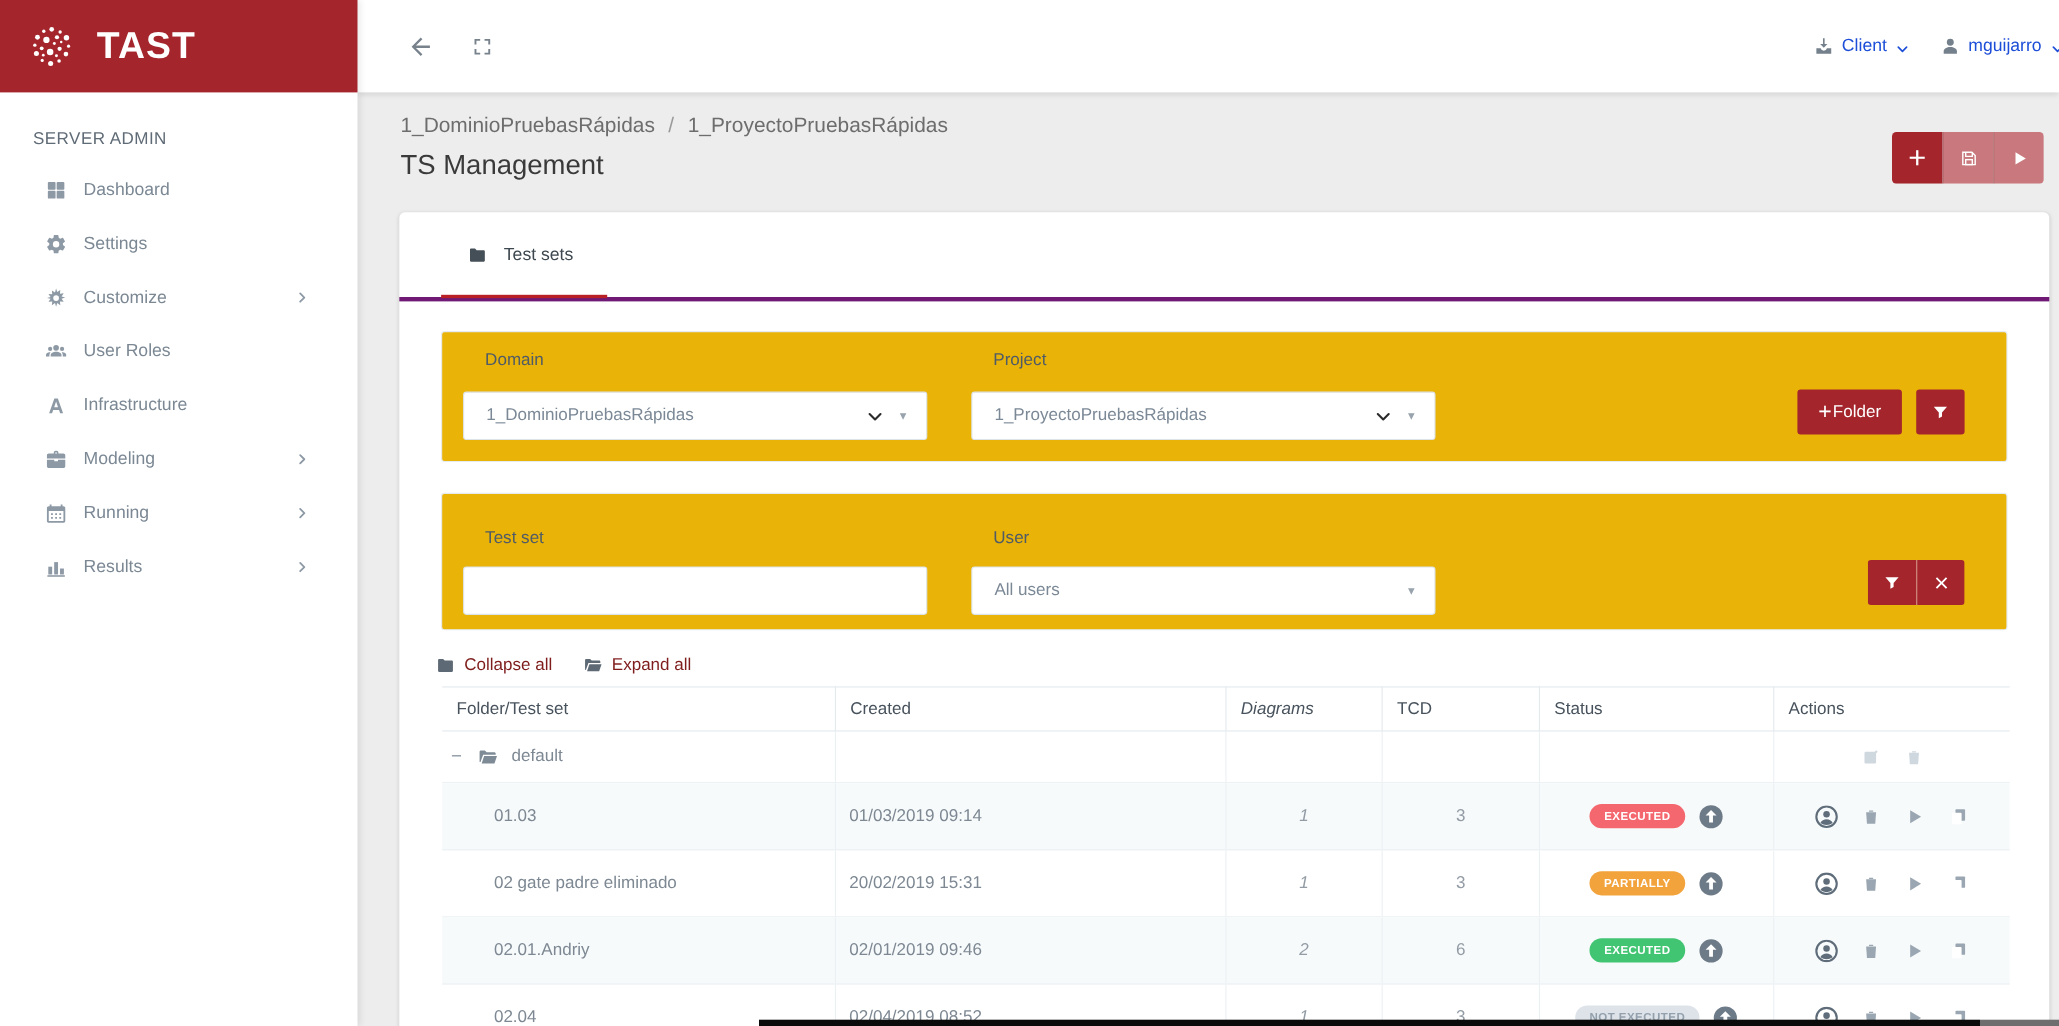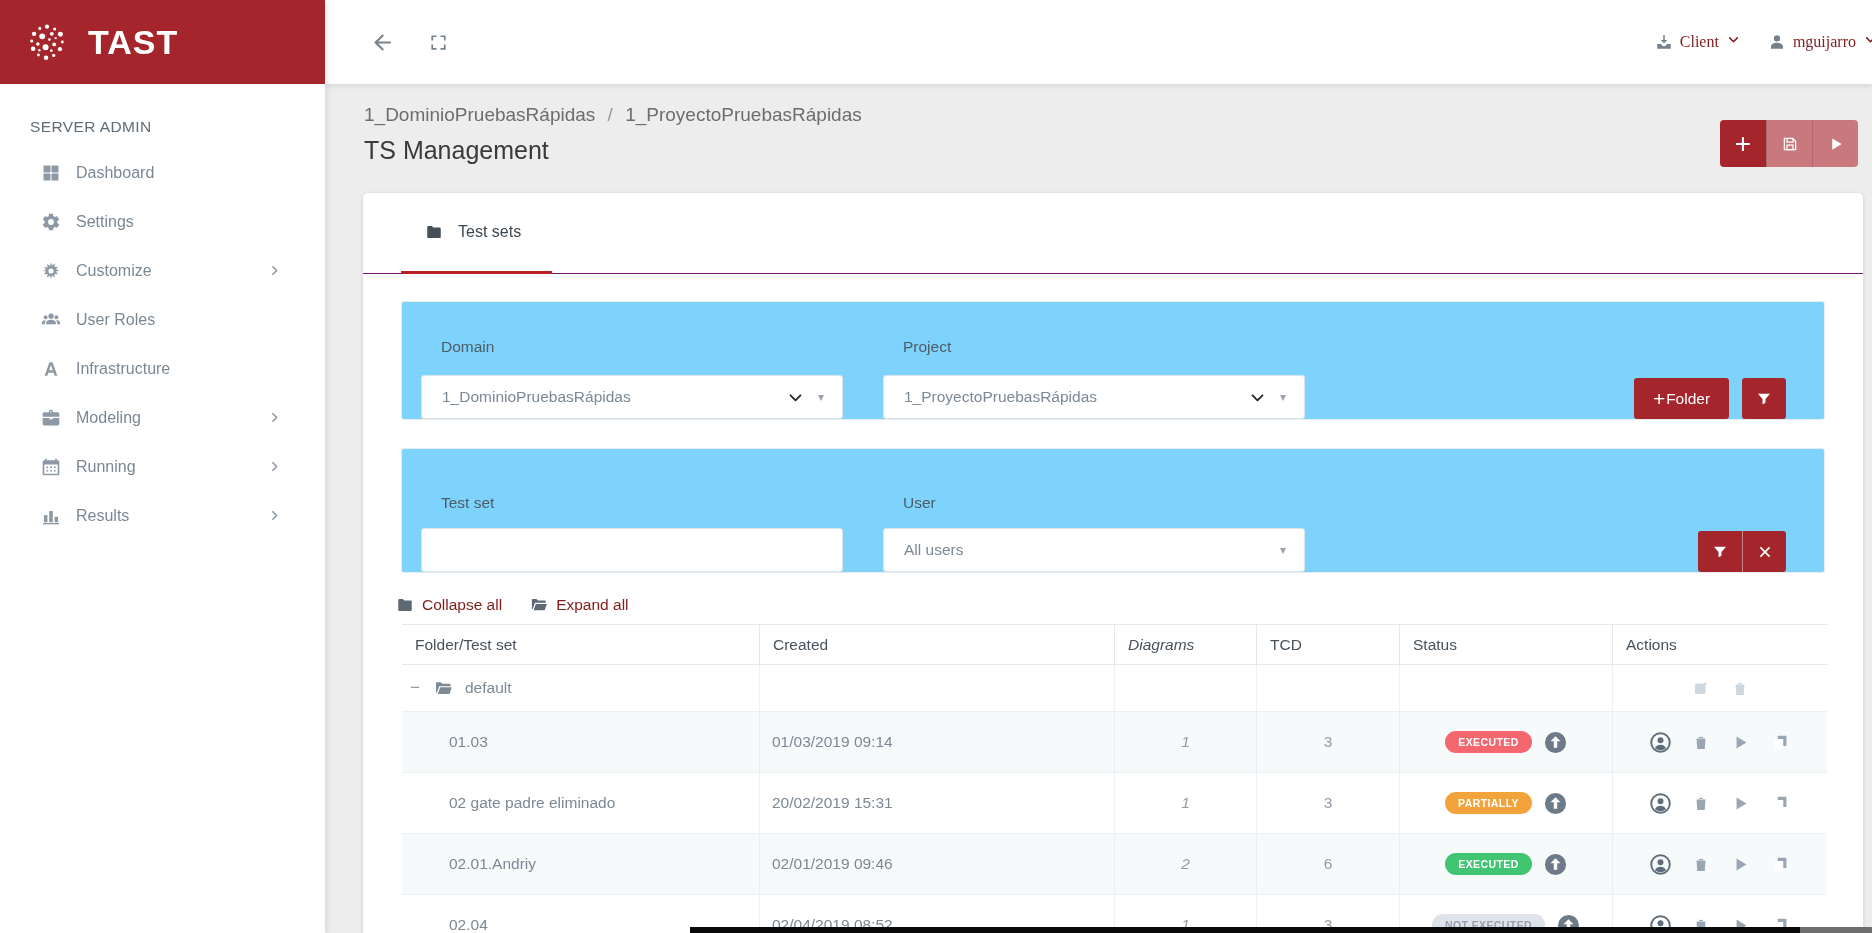--- a/index.html
+++ b/index.html
@@ -22,21 +22,21 @@
   .side-item .chev { margin-left:auto; margin-right:44px; width:13px; height:13px; color:#8d99a5; }
   .side-item .chev svg { width:100%; height:100%; fill:none; stroke:currentColor; stroke-width:3; stroke-linecap:round; stroke-linejoin:round; }
 
   
   .topbar { position:absolute; left:325px; top:0; right:0; height:84px; background:#fff;
             box-shadow:0 2px 5px rgba(0,0,0,.10); display:flex; align-items:center; z-index:4; overflow:hidden; }
   .tb-icon { color:#78828c; cursor:pointer; }
   .back-ic { width:25px; height:25px; margin-left:45px; }
   .fs-ic { width:19px; height:19px; margin-left:34px; }
   .tb-right { margin-left:auto; display:flex; align-items:center; gap:28px; padding-right:2px; }
-  .tb-drop { display:flex; align-items:flex-start; color:#7f1d1d; font-size:16px; cursor:pointer;font-family:Liberation Serif, serif; }
+  .tb-drop { display:flex; align-items:flex-end; color:#1d4ed8; font-size:16px; cursor:pointer; }
   .tb-drop .icon { width:18px; height:18px; margin-right:7px; color:#74808c; }
   .tb-drop .dchev { width:13px; height:13px; margin-left:8px; }
   .tb-drop .dchev svg { width:100%; height:100%; fill:none; stroke:currentColor; stroke-width:2.8; stroke-linecap:round; stroke-linejoin:round; }
   .user-drop { margin-right:-7px; }
 
   
   .content { position:absolute; left:325px; top:84px; right:0; bottom:0; }
   .breadcrumb { position:absolute; left:39px; top:20px; font-size:19px; color:#6d6d6d; }
   .breadcrumb .sep { color:#9a9a9a; margin:0 7px; }
   .crumb { cursor:pointer; }
@@ -45,29 +45,29 @@
   .ta-btn { width:46px; height:47px; display:flex; align-items:center; justify-content:center; color:#fff; cursor:pointer; border:none; }
   .ta-btn + .ta-btn { border-left:1px solid rgba(0,0,0,.12); }
   .ta-add { background:#a4262c; font-size:28px; font-weight:300; line-height:1; }
   .ta-dis { background:#c9797d; }
   .ta-btn .icon { width:18px; height:18px; }
   .ta-btn .icon.stroke svg { fill:none; stroke:#fff; stroke-width:1.7; }
 
   
   .card { position:absolute; left:38px; top:109px; width:1500px; height:800px; background:#fff;
           border-radius:5px; box-shadow:0 1px 4px rgba(0,0,0,.14); }
-  .tab-row { height:81px; border-bottom:1px solid #701a75; position:relative; }
+  .tab-row { height:81px; border-bottom:4px solid #701a75; position:relative; }
   .tab { position:absolute; left:62px; top:30px; display:flex; align-items:center; cursor:pointer; }
   .tab .icon { width:18px; height:18px; color:#454f58; }
   .tab .tab-lbl { margin-left:15px; font-size:16px; color:#3d474f; }
   .tab-underline { position:absolute; left:38px; bottom:-1px; width:151px; height:3px; background:#b92025; }
 
   
   .panel { position:absolute; left:38px; width:1424px; border:1px solid #e6ebef; border-radius:3px;
-           display:flex; align-items:flex-end; padding:0 38px 0 19px; background:#7dd3fc; }
+           display:flex; align-items:flex-start; padding:0 38px 0 19px; background:#eab308; }
   .panel1 { top:108px; height:119px; }
   .panel2 { top:255px; height:125px; }
   .fstack { display:flex; flex-direction:column; }
   .p1 .fstack { margin-top:17px; } .p2 .fstack { margin-top:32px; }
   .flabel { font-size:15.5px; color:#4f5b66; margin-left:20px; height:18px; }
   .p1 .fctrl { margin-top:19px; } .p2 .fctrl { margin-top:16px; }
   .fctrl { width:422px; height:44px; border:1px solid #dde4e9; border-radius:3px; display:flex; align-items:center;
            padding:0 18px 0 20px; color:#7b8896; font-size:15.5px; background:#fff; cursor:pointer; }
   .fctrl .sel-chev { width:17px; height:17px; color:#2b2b2b; margin-left:auto; }
   .fctrl .sel-chev svg { width:100%; height:100%; fill:none; stroke:currentColor; stroke-width:2.7; stroke-linecap:round; stroke-linejoin:round; }

